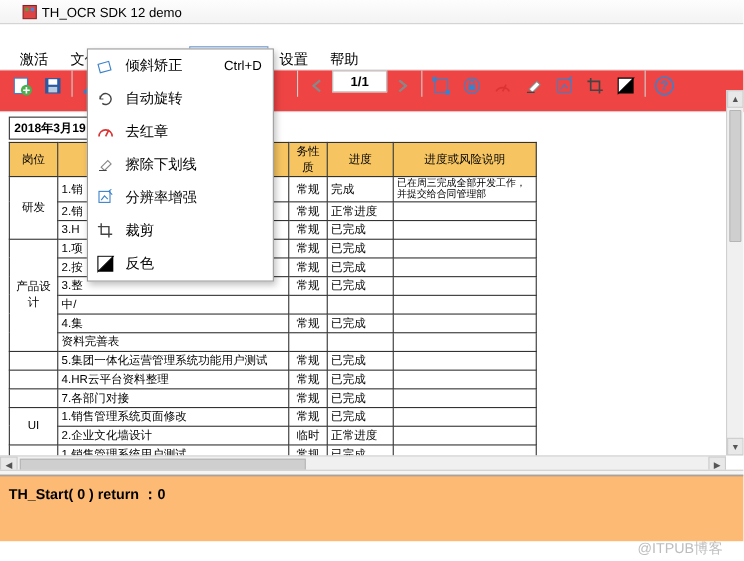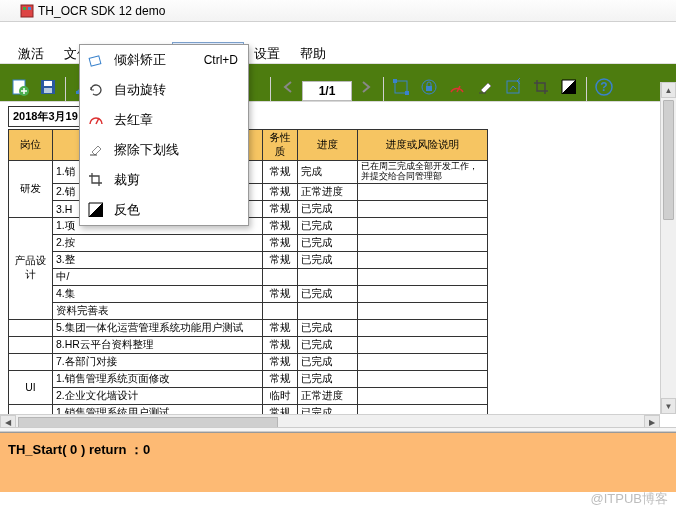--- a/index.html
+++ b/index.html
@@ -6,21 +6,21 @@
   body { width: 676px; height: 510px; background: #fff; font-size: 12px; overflow: hidden; position: relative; }
   
   .titlebar { height: 22px; background: linear-gradient(#fdfdfd,#f3f3f3); border-bottom: 1px solid #d0d0d0; display: flex; align-items: center; padding: 0 20px; }
   .titlebar .app-icon { width: 14px; height: 14px; margin-right: 4px; }
   .titlebar .title { font-size: 12px; color: #000; }
   
   .menubar { height: 22px; background: #fff; border-bottom: 1px solid #e0e0e0; display: flex; align-items: stretch; padding: 0 8px; font-size: 13px; margin-top: 20px; }
   .menubar .menu-item { padding: 3px 10px; cursor: default; }
   .menubar .menu-item.active { border: 1px solid #7da2ce; background: #e5efff; padding: 2px 9px; }
   
-  .toolbar-wrap { background: #4d7c0f; border-bottom: 1px solid #d8d8d8; height: 38px; display: flex; align-items: flex-end; padding: 0 6px; gap: 0; }
+  .toolbar-wrap { background: #ef4444; border-bottom: 1px solid #d8d8d8; height: 38px; display: flex; align-items: flex-start; padding: 0 6px; gap: 0; }
   .tool-btn { width: 28px; height: 28px; display: flex; align-items: center; justify-content: center; border-radius: 3px; }
   .sep { width: 1px; height: 24px; background: #d0d0d0; margin: 0 3px; }
   .page-box { border: 1px solid #bbb; background: #fff; width: 50px; height: 20px; display: flex; align-items: center; justify-content: center; font-weight: bold; font-size: 12px; }
   
   .dropdown { position: absolute; left: 79px; top: 44px; width: 170px; background: #fff; border: 1px solid #999; box-shadow: 2px 3px 6px rgba(0,0,0,0.25); z-index: 50; }
   .dropdown-row { display: flex; align-items: center; height: 30px; padding: 0 10px 0 6px; font-size: 13px; }
   .dropdown-row .dd-icon { width: 20px; height: 20px; margin-right: 8px; display:flex; align-items:center; justify-content:center; }
   .dropdown-row .dd-shortcut { margin-left: auto; color: #000; font-size: 12px; }
   
   .content { position: relative; height: 360px; background: #fff; overflow: hidden; }
@@ -42,21 +42,21 @@
   .scroll-v .arrow { height: 16px; background: #e8e8e8; border: 1px solid #ccc; display:flex; align-items:center; justify-content:center; font-size:8px; color:#555;}
   .scroll-v .thumb { position: absolute; left: 2px; right: 2px; top: 18px; height: 120px; background: #cfcfcf; border: 1px solid #b5b5b5; border-radius: 1px; }
   .scroll-h { position: absolute; left: 0; right: 16px; bottom: 80px; height: 16px; background: #f0f0f0; border-top: 1px solid #d0d0d0; }
   .scroll-h .arrow { width: 16px; height: 100%; background: #e8e8e8; border: 1px solid #ccc; display:inline-flex; align-items:center; justify-content:center; font-size:8px; color:#555; float:left;}
   .scroll-h .arrow.r{ float:right;}
   .scroll-h .thumb { position: absolute; top: 2px; bottom: 2px; left: 18px; width: 260px; background: #cfcfcf; border: 1px solid #b5b5b5; }
   
   .console { position: absolute; left:0; right:0; bottom: 18px; height: 60px; background: #fdba74; border-top: 1px solid #999; padding: 8px; font-size: 13px; font-family: "Courier New", monospace; font-weight: bold; }
   .console-sep { position:absolute; left:0; right:0; bottom:78px; height:5px; border-top:1px solid #ccc; border-bottom:1px solid #ccc; background:#f5f5f5;}
   
-  .footer-wm { position: absolute; right: 8px; bottom: 2px; color: #bdbdbd; font-size: 13px; }
+  .footer-wm { position: absolute; right: 19px; bottom: 2px; color: #bdbdbd; font-size: 13px; }
 </style>
 </head>
 <body>
 
 <div class="titlebar">
   <span class="app-icon">
     <svg width="14" height="14">
         <rect x="1" y="1" width="12" height="12" fill="#d44" stroke="#822"></rect>
         <rect x="3" y="3" width="3" height="3" fill="#4a4"></rect>
         <rect x="8" y="3" width="3" height="3" fill="#48d"></rect>
@@ -192,20 +192,30 @@
     <span>去红章</span>
   </div>
   <div class="dropdown-row">
     <span class="dd-icon">
         <svg width="16" height="16">
           <path d="M4 10 L10 4 L13 7 L7 13 Z" fill="#fff" stroke="#888"></path>
           <line x1="2" y1="13" x2="9" y2="13" stroke="#444"></line>
         </svg>
       </span>
     <span>擦除下划线</span>
+  </div>
+  <div class="dropdown-row">
+    <span class="dd-icon">
+        <svg width="16" height="16">
+          <rect x="2" y="2" width="10" height="10" fill="none" stroke="#3a82cc"></rect>
+          <path d="M4 10 L7 6 L10 9" fill="none" stroke="#3a82cc"></path>
+          <path d="M11 2 L14 -1 M11 2 L14 5" fill="none" stroke="#3a82cc"></path>
+        </svg>
+      </span>
+    <span>分辨率增强</span>
   </div>
   <div class="dropdown-row">
     <span class="dd-icon">
         <svg width="16" height="16">
           <path d="M4 1 V11 H14 M1 4 H11 V14" fill="none" stroke="#444" stroke-width="1.3"></path>
         </svg>
       </span>
     <span>裁剪</span>
   </div>
   <div class="dropdown-row">
@@ -291,21 +301,21 @@
           </tr>
           <tr>
             <td class="col-dept rot"></td>
             <td class="col-task">5.集团一体化运营管理系统功能用户测试</td>
             <td class="col-type">常规</td>
             <td class="col-prog">已完成</td>
             <td class="col-risk" style="font-size:9px;line-height:1.1"></td>
           </tr>
           <tr>
             <td class="col-dept rot"></td>
-            <td class="col-task">8.HR云平台资料整理</td>
+            <td class="col-task">4.HR云平台资料整理</td>
             <td class="col-type">常规</td>
             <td class="col-prog">已完成</td>
             <td class="col-risk" style="font-size:9px;line-height:1.1"></td>
           </tr>
           <tr>
             <td class="col-dept rot"></td>
             <td class="col-task">7.各部门对接</td>
             <td class="col-type">常规</td>
             <td class="col-prog">已完成</td>
             <td class="col-risk" style="font-size:9px;line-height:1.1"></td>

